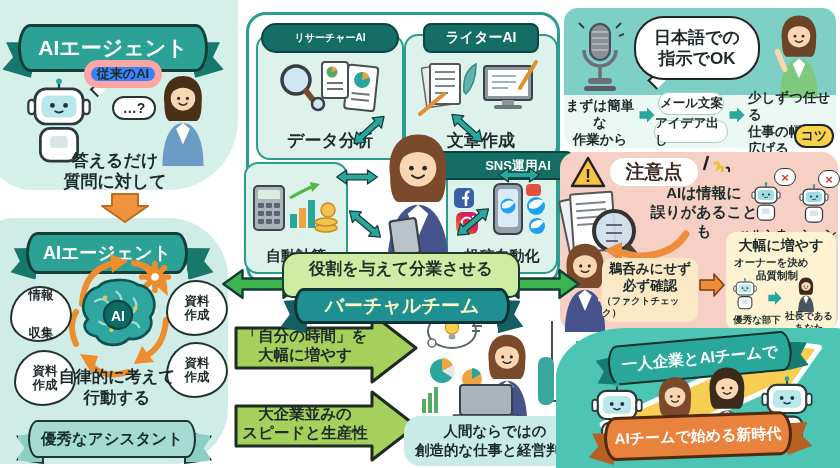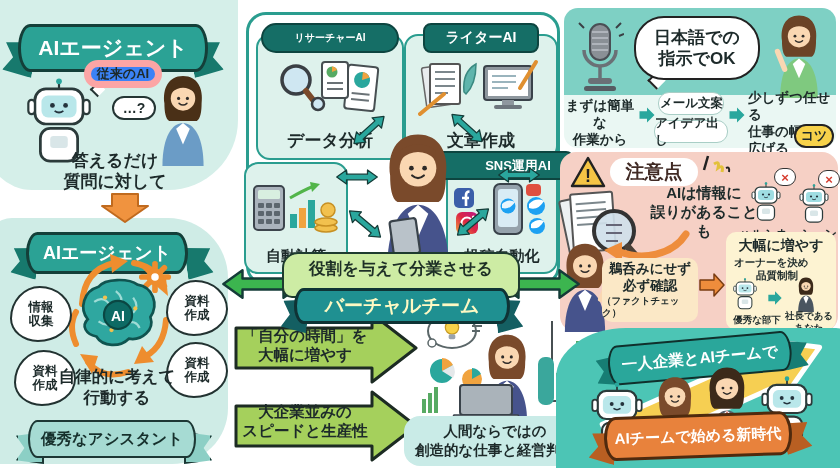--- a/index.html
+++ b/index.html
@@ -144,21 +144,21 @@
   <svg class="abs" style="left:72px;top:276px;width:92px;height:80px;" viewBox="0 0 84 74">
     <path d="M14,40 C6,30 10,14 24,10 C30,2 52,2 60,8 C74,10 80,26 72,38 C76,50 64,60 52,58 C44,66 28,66 22,56 C12,54 8,46 14,40 Z" fill="#2fa7a0" stroke="#0f5450" stroke-width="2.5"></path>
     <path d="M20,24 Q28,18 34,26 M40,14 Q48,20 44,28 M56,20 Q62,28 56,34 M24,42 Q32,48 40,42 M50,44 Q58,40 62,48" stroke="#9fdcd6" stroke-width="2" fill="none"></path>
     <circle cx="30" cy="20" r="2" fill="#f2c14e"></circle>
       <circle cx="58" cy="30" r="2" fill="#f2c14e"></circle>
       <circle cx="36" cy="50" r="2" fill="#f2c14e"></circle>
     <circle cx="42" cy="36" r="13" fill="#0d6a64" stroke="#0a4743" stroke-width="2"></circle>
     <text x="42" y="41.5" font-size="13" font-weight="bold" fill="#ffffff" text-anchor="middle">AI</text>
   </svg>
 
-  <div class="abs cloud" style="left:10px;top:286px;width:58px;height:52px;">
+  <div class="abs cloud" style="left:10px;top:286px;width:58px;height:52px;justify-content:space-between;">
     <div>情報</div>
       <div>収集</div>
   </div>
   <div class="abs cloud" style="left:166px;top:280px;width:58px;height:52px;">
     <div>資料</div>
       <div>作成</div>
   </div>
   <div class="abs cloud" style="left:166px;top:342px;width:58px;height:52px;">
     <div>資料</div>
       <div>作成</div>
@@ -336,21 +336,21 @@
 
   <div class="abs" style="left:234px;top:312px;width:184px;height:72px;">
     <svg class="abs" style="left:0;top:0;width:184px;height:72px;" viewBox="0 0 184 72">
         <use href="#sym-bigarrow"></use>
       </svg>
     <div class="abs ctr b ln" style="left:2px;top:14px;width:138px;font-size:15.5px;">
       <div>「自分の時間」を</div>
       <div>大幅に増やす</div>
     </div>
   </div>
-  <div class="abs" style="left:234px;top:390px;width:184px;height:72px;font-family:Liberation Mono, monospace;">
+  <div class="abs" style="left:234px;top:390px;width:184px;height:72px;">
     <svg class="abs" style="left:0;top:0;width:184px;height:72px;" viewBox="0 0 184 72">
         <use href="#sym-bigarrow"></use>
       </svg>
     <div class="abs ctr b ln" style="left:2px;top:14px;width:138px;font-size:15.5px;">
       <div>大企業並みの</div>
       <div>スピードと生産性</div>
     </div>
   </div>
 
   <svg class="abs" style="left:420px;top:298px;width:168px;height:134px;" viewBox="0 0 168 132">

